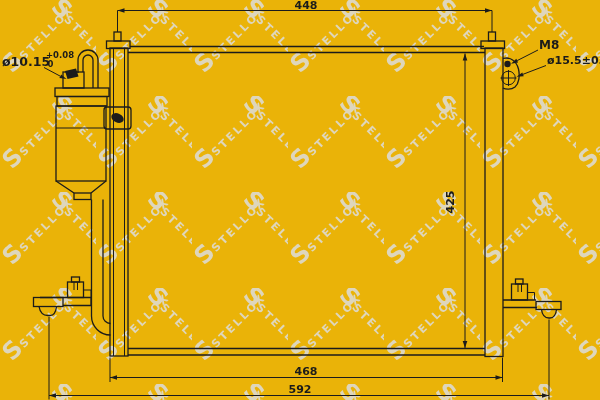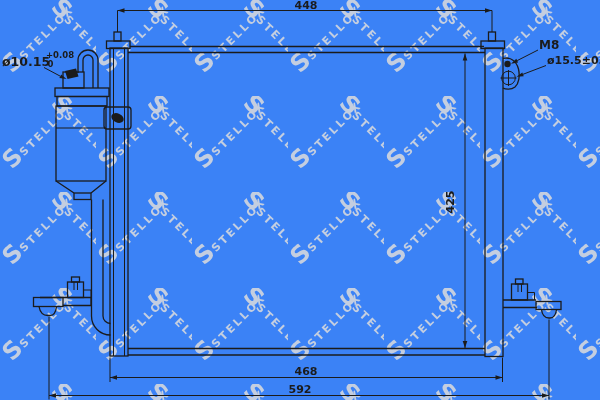--- a/index.html
+++ b/index.html
@@ -1,19 +1,19 @@
 <!DOCTYPE html>
 <html><head>
 <meta charset="utf-8">
 <style>
   html,body{margin:0;padding:0;background:#ffffff;}
   .stage{
     position:relative;
     width:600px;height:400px;
-    background:#3b82f6;
+    background:#eab308;
     overflow:hidden;
     font-family:"DejaVu Sans", sans-serif;
   }
   svg{display:block;}
   .line{stroke:#1b1b1b;fill:none;stroke-width:1.3;}
   .thin{stroke:#1b1b1b;fill:none;stroke-width:1;}
   .darkfill{fill:#1b1b1b;stroke:none;}
   .dim-label{
     font-family:"DejaVu Sans", sans-serif;
     font-weight:bold;

